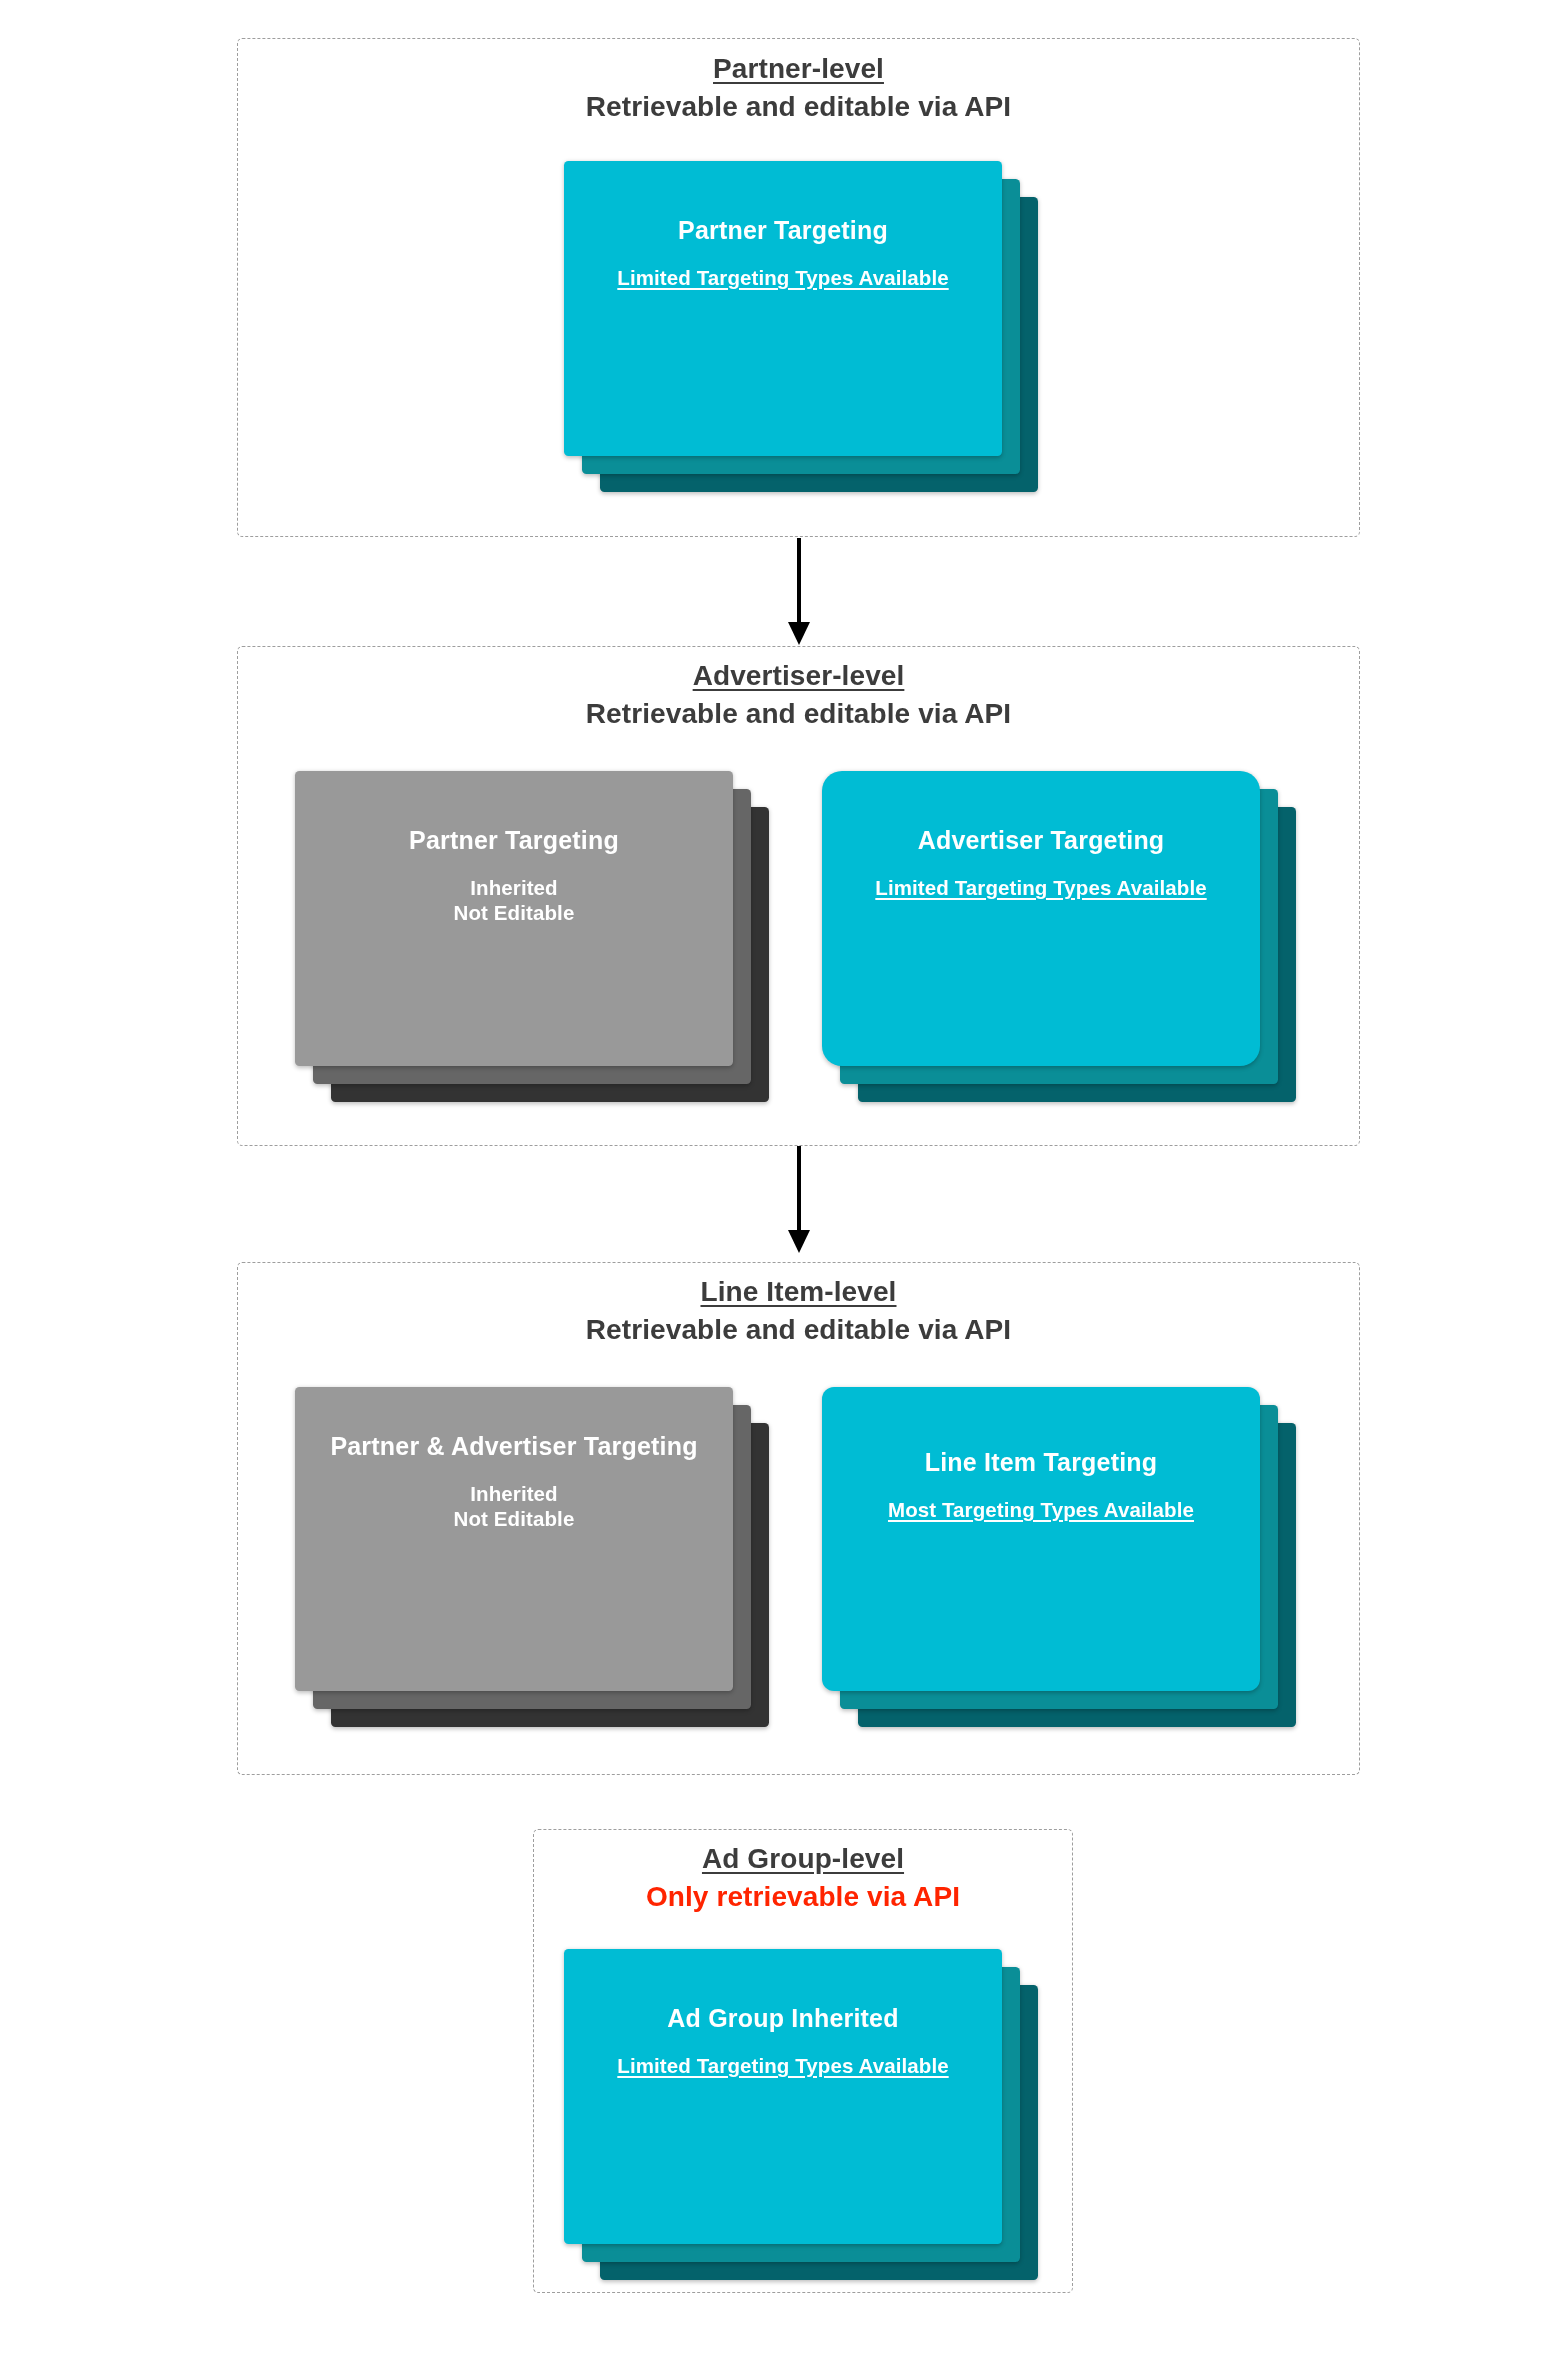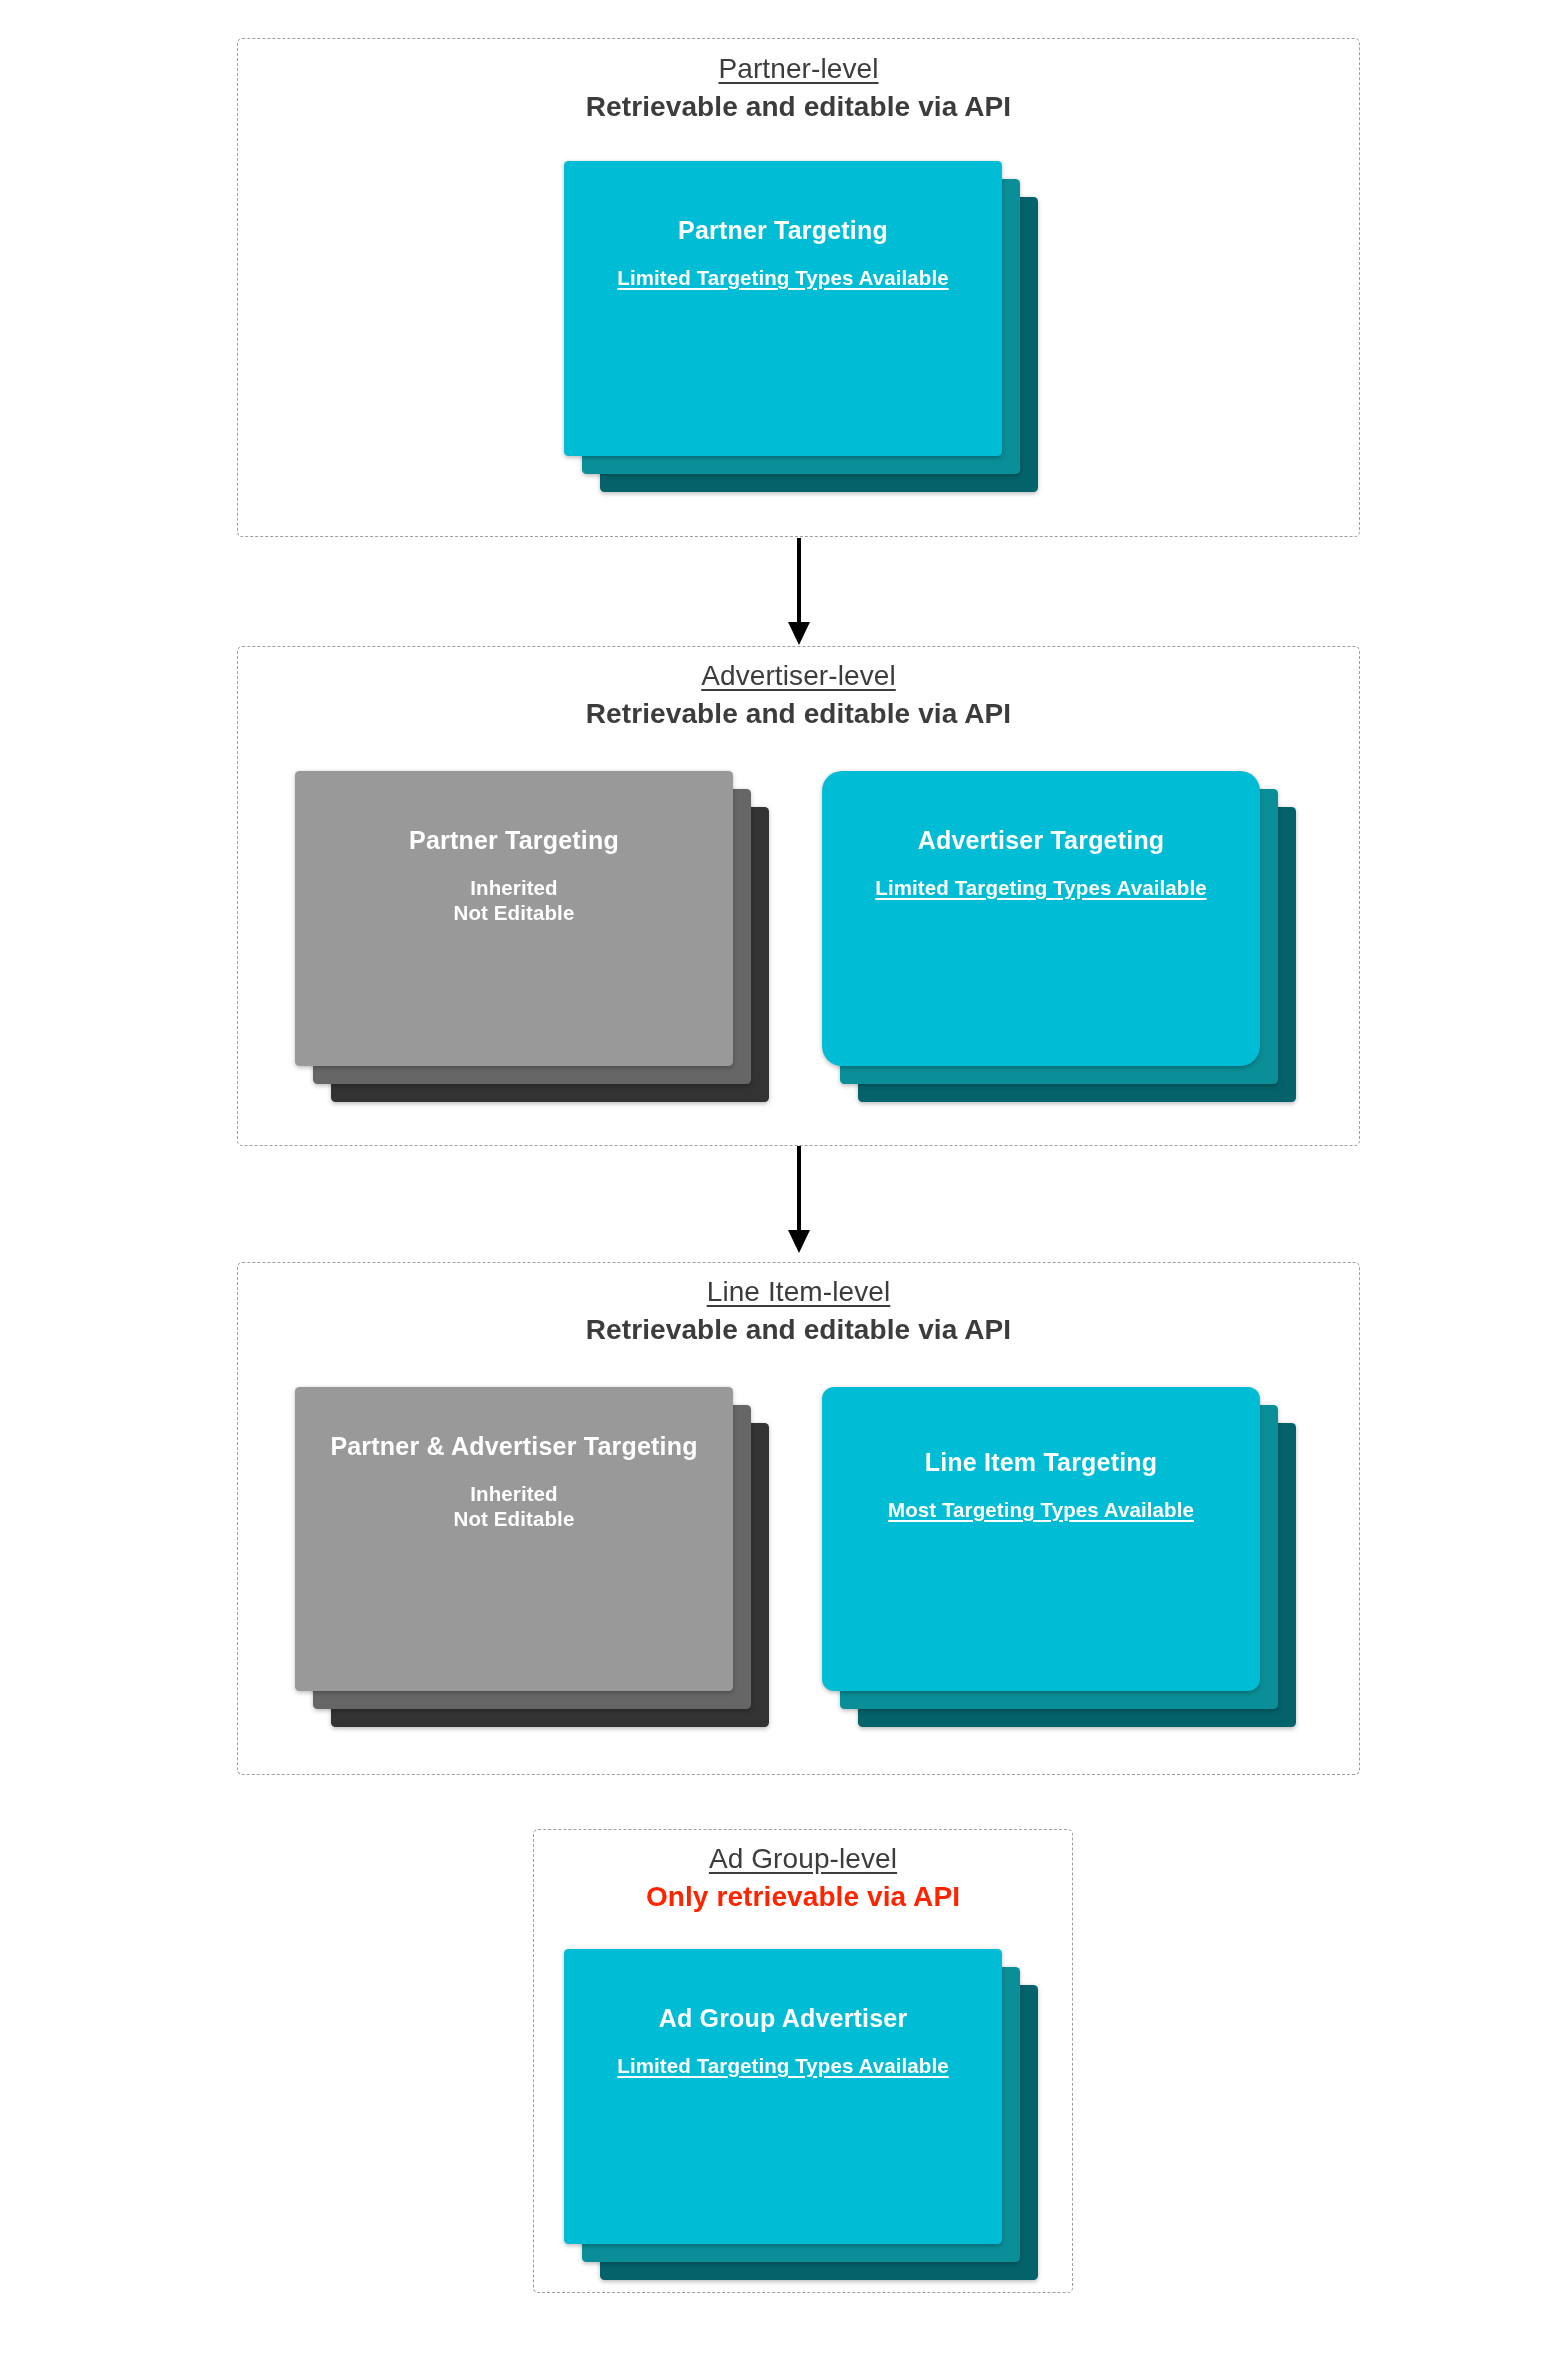--- a/index.html
+++ b/index.html
@@ -27,21 +27,21 @@
   .level-heading {
     position: absolute;
     left: 0;
     right: 0;
     text-align: center;
     line-height: 1.22;
   }
   .level-heading .lvl-name {
     display: block;
     font-size: 28px;
-    font-weight: 400;
+    font-weight: 700;
     color: #3c3c3c;
     text-decoration: underline;
     text-underline-offset: 3.6px;
     letter-spacing: 0.1px;
   }
   .level-heading .lvl-api {
     display: block;
     font-size: 28px;
     font-weight: 700;
     color: #3c3c3c;
@@ -220,18 +220,18 @@
 <div class="level-heading" style="left:533px; top:1842px; width:540px;">
   <span class="lvl-name">Ad Group-level</span>
   <span class="lvl-api warn">Only retrievable via API</span>
 </div>
 
 <div class="card-stack cy" style="left:564px; top:1949px; width:473px; height:339px;">
   <div class="card-layer back" style="width:438px; height:295px;"></div>
   <div class="card-layer mid" style="width:438px; height:295px;"></div>
   <div class="card-layer front" style="width:438px; height:295px;">
     <div class="card-body" style="top:55px;">
-      <p class="card-title">Ad Group Advertiser</p>
+      <p class="card-title">Ad Group Inherited</p>
       <p class="card-sub underlined">Limited Targeting Types Available</p>
     </div>
   </div>
 </div>
 
 
 </body></html>

